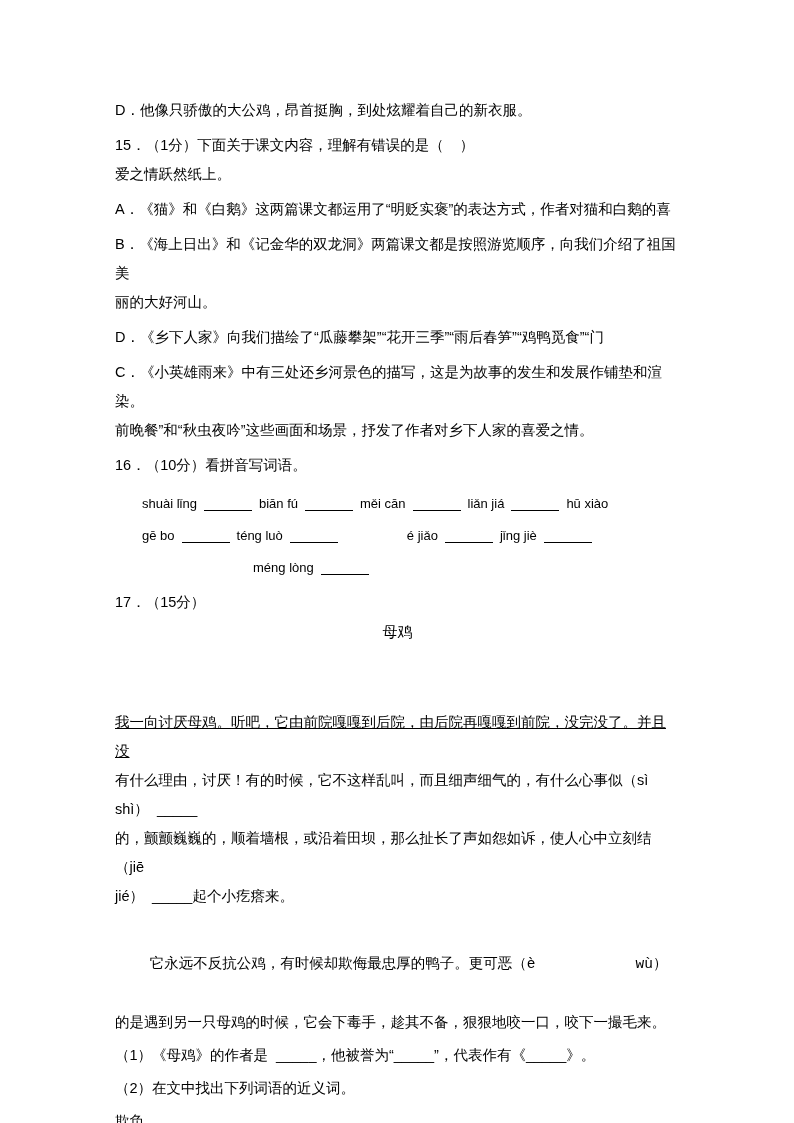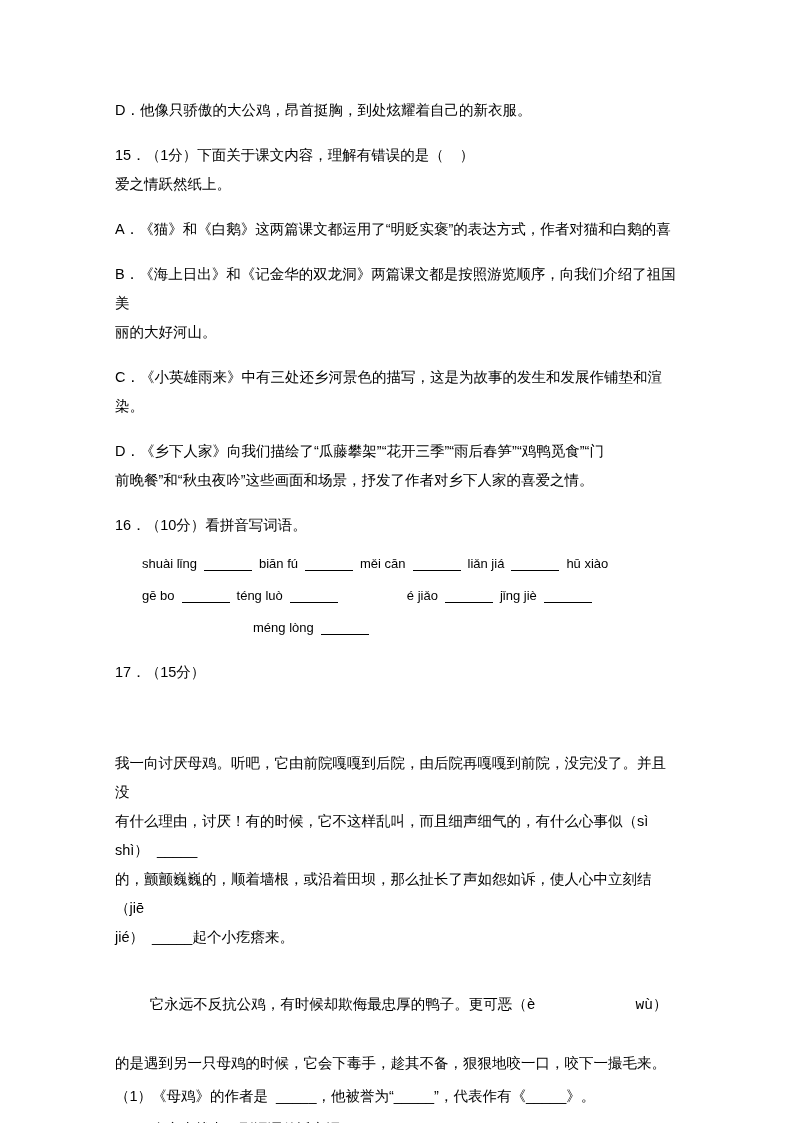--- a/index.html
+++ b/index.html
@@ -11,21 +11,21 @@
     background:#ffffff;
     overflow:hidden;
     font-family:"Liberation Sans","DejaVu Sans",sans-serif;
     color:#000;
   }
   .line{
     font-size:14.5px;
     line-height:29px;
     white-space:pre-wrap;
   }
-  .mt{margin-top:16px;}
+  .mt{margin-top:6px;}
   .mt4{margin-top:4px;}
   .mt10{margin-top:10px;font-family:Liberation Mono, monospace;}
   .pin-block{margin-top:6px;}
   .pinyin-row{
     display:flex;
     align-items:flex-end;
     height:32px;
     box-sizing:border-box;
     padding-bottom:7px;
     font-family:Liberation Sans, sans-serif;
@@ -41,37 +41,37 @@
     height:2px;
     border-bottom:1px solid #000;
     flex:0 0 auto;
   }
   .pspacer{width:55px;flex:0 0 auto;}
   .passage-title{
     font-size:15px;
     line-height:29px;
     text-align:center;
   }
-  .passage-start{margin-top:62px;}
+  .passage-start{margin-top:62px;text-decoration:underline;}
   .indent{text-indent:31px;}
   .wgap{display:inline-block;width:100px;}
 </style>
 </head>
 <body>
 
 <div class="page">
 
   <div class="line">D．他像只骄傲的大公鸡，昂首挺胸，到处炫耀着自己的新衣服。</div>
   <div class="line mt">15．（1分）下面关于课文内容，理解有错误的是（    ）</div>
   <div class="line">爱之情跃然纸上。</div>
   <div class="line mt">A．《猫》和《白鹅》这两篇课文都运用了“明贬实褒”的表达方式，作者对猫和白鹅的喜</div>
   <div class="line mt">B．《海上日出》和《记金华的双龙洞》两篇课文都是按照游览顺序，向我们介绍了祖国美</div>
   <div class="line">丽的大好河山。</div>
+  <div class="line mt">D．《乡下人家》向我们描绘了“瓜藤攀架”“花开三季”“雨后春笋”“鸡鸭觅食”“门</div>
   <div class="line mt">C．《小英雄雨来》中有三处还乡河景色的描写，这是为故事的发生和发展作铺垫和渲染。</div>
-  <div class="line mt">D．《乡下人家》向我们描绘了“瓜藤攀架”“花开三季”“雨后春笋”“鸡鸭觅食”“门</div>
   <div class="line">前晚餐”和“秋虫夜吟”这些画面和场景，抒发了作者对乡下人家的喜爱之情。</div>
   <div class="line mt">16．（10分）看拼音写词语。</div>
 
   <div class="pin-block">
     <div class="pinyin-row row1">
       <span class="pword">shuài lǐng</span>
       <span class="pblank"></span>
       <span class="pword">biān fú</span>
       <span class="pblank"></span>
       <span class="pword">měi cān</span>
@@ -92,20 +92,21 @@
       <span class="pblank"></span>
     </div>
     <div class="pinyin-row row3">
       <span class="pword">méng lòng</span>
       <span class="pblank"></span>
     </div>
   </div>
 
   <div class="line mt">17．（15分）</div>
 
+  <div class="passage-title">母鸡</div>
 
   <div class="line passage-start">我一向讨厌母鸡。听吧，它由前院嘎嘎到后院，由后院再嘎嘎到前院，没完没了。并且没</div>
   <div class="line">有什么理由，讨厌！有的时候，它不这样乱叫，而且细声细气的，有什么心事似（sì</div>
   <div class="line">shì）  _____</div>
   <div class="line">的，颤颤巍巍的，顺着墙根，或沿着田坝，那么扯长了声如怨如诉，使人心中立刻结（jiē</div>
   <div class="line">jié）  _____起个小疙瘩来。</div>
 
   <div class="line mt10 indent">
     <span>它永远不反抗公鸡，有时候却欺侮最忠厚的鸭子。更可恶（è</span><span class="wgap"></span><span>wù）</span>
   </div>

